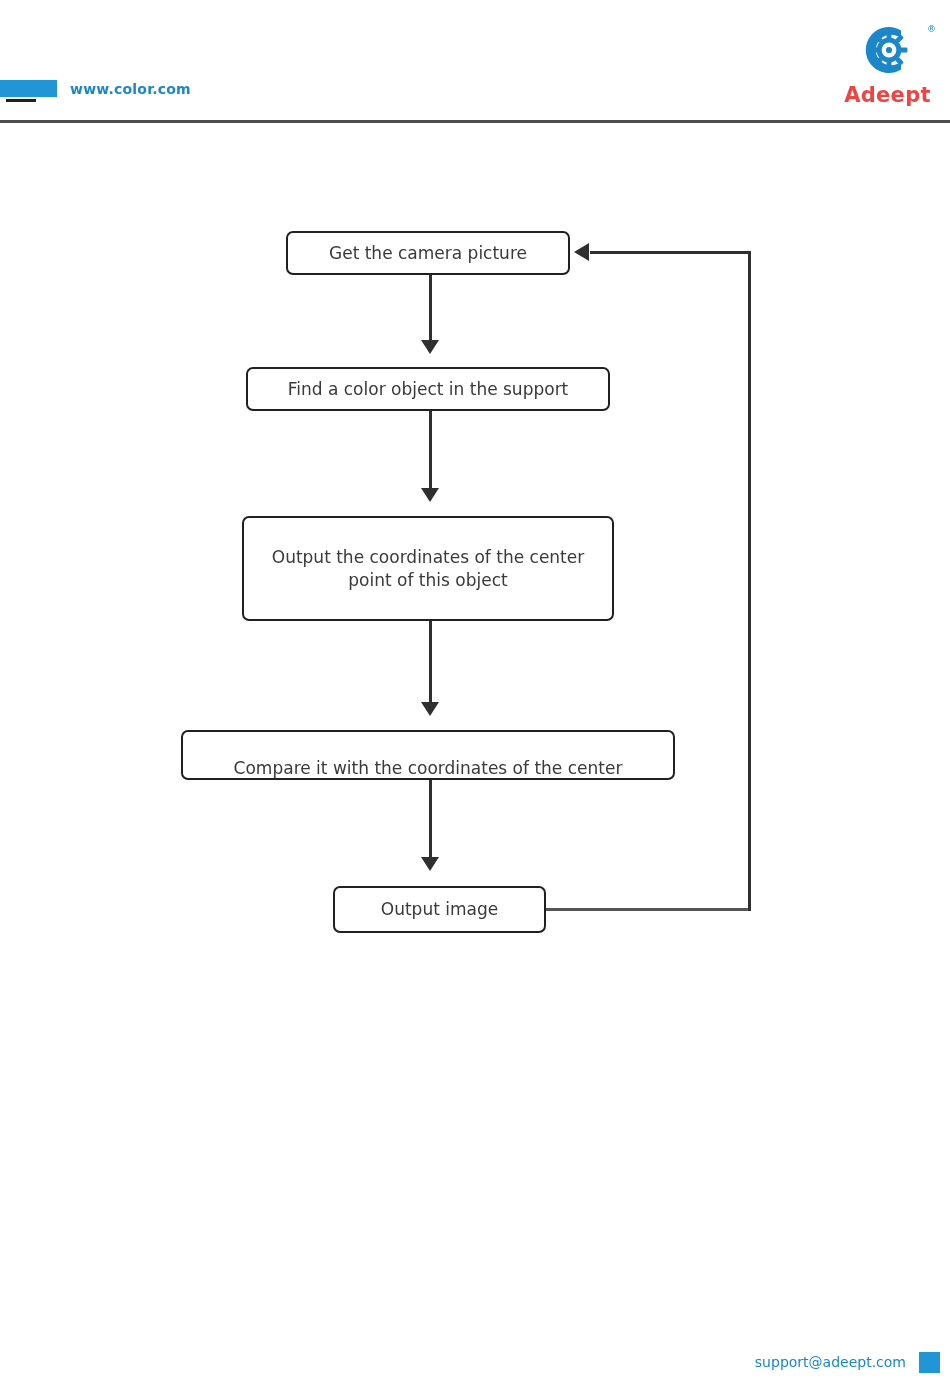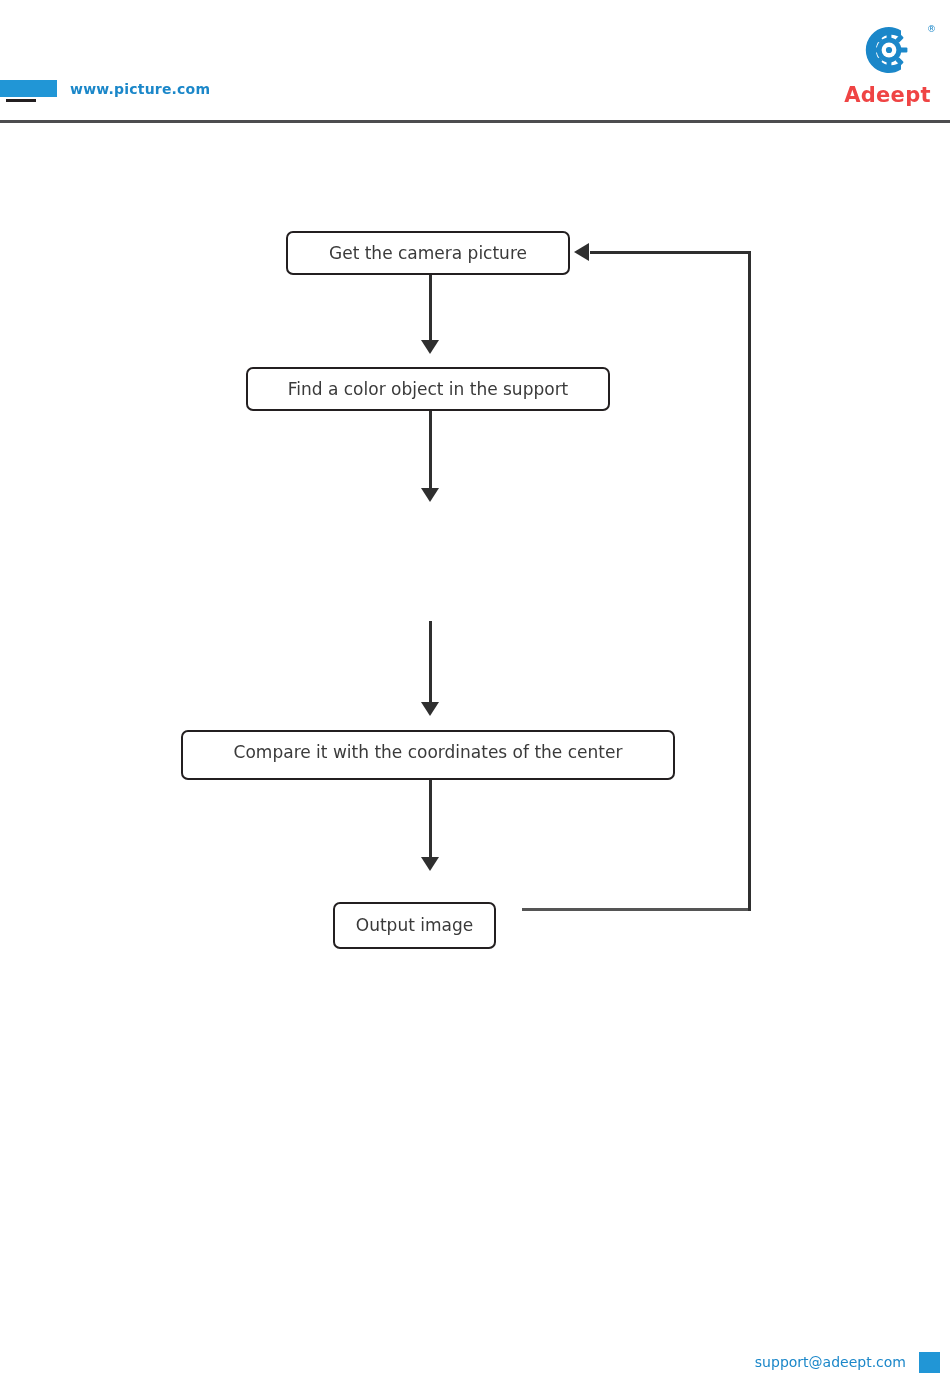--- a/index.html
+++ b/index.html
@@ -71,27 +71,27 @@
     display: flex;
     align-items: center;
     justify-content: center;
     text-align: center;
     color: #3a3a3a;
     font-size: 17px;
     line-height: 1.35;
     padding: 4px 10px;
     z-index: 3;
   }
-  .node.top-align { align-items: flex-start; padding-top: 9px; text-align: right; }
+  .node.top-align { align-items: flex-start; padding-top: 25px; text-align: right; }
 
   #node-get-camera   { left: 286px; top: 231px;  width: 284px; height: 44px; }
   #node-find-object  { left: 246px; top: 367px;  width: 364px; height: 44px; }
   #node-output-coord { left: 242px; top: 516px;  width: 372px; height: 105px; }
   #node-compare      { left: 181px; top: 730px;  width: 494px; height: 50px; }
-  #node-output-image { left: 333px; top: 886px;  width: 163px; height: 47px; margin-top: 16px; }
+  #node-output-image { left: 333px; top: 886px;  width: 213px; height: 47px; }
 
   .conn {
     position: absolute;
     background: #2f2f2f;
     z-index: 1;
   }
   .conn-v { width: 3px; }
   .conn-h { height: 3px; }
   .arrowhead-down {
     position: absolute;
@@ -141,21 +141,21 @@
   }
 </style>
 </head>
 <body>
 
 <div class="page">
 
   <div class="header">
     <div class="hdr-blue-bar"></div>
     <div class="hdr-dark-underline"></div>
-    <div class="hdr-url">www.picture.com</div>
+    <div class="hdr-url">www.color.com</div>
     <div class="hdr-rule"></div>
 
     <div class="logo-wrap">
       <span class="logo-mark">
         <svg width="58" height="56" viewBox="0 0 58 56" xmlns="http://www.w3.org/2000/svg">
 
           <path d="M44 8.5 A23 23 0 1 0 44 47.5 L44 39.5 A15.2 15.2 0 1 1 44 16.5 Z" fill="#1b87c9"></path>
 
           <g fill="#1b87c9">
             <circle cx="32" cy="28" r="12.4"></circle>
@@ -182,20 +182,21 @@
     <div class="node" id="node-get-camera">Get the camera picture</div>
 
     <div class="conn conn-v" id="conn-1"></div>
     <div class="arrowhead-down" id="arrow-1"></div>
 
     <div class="node" id="node-find-object">Find a color object in the support</div>
 
     <div class="conn conn-v" id="conn-2"></div>
     <div class="arrowhead-down" id="arrow-2"></div>
 
+    <div class="node" id="node-output-coord">Output the coordinates of the center point of this object</div>
 
     <div class="conn conn-v" id="conn-3"></div>
     <div class="arrowhead-down" id="arrow-3"></div>
 
     <div class="node top-align" id="node-compare">Compare it with the coordinates of the center</div>
 
     <div class="conn conn-v" id="conn-4"></div>
     <div class="arrowhead-down" id="arrow-4"></div>
 
     <div class="node" id="node-output-image">Output image</div>

